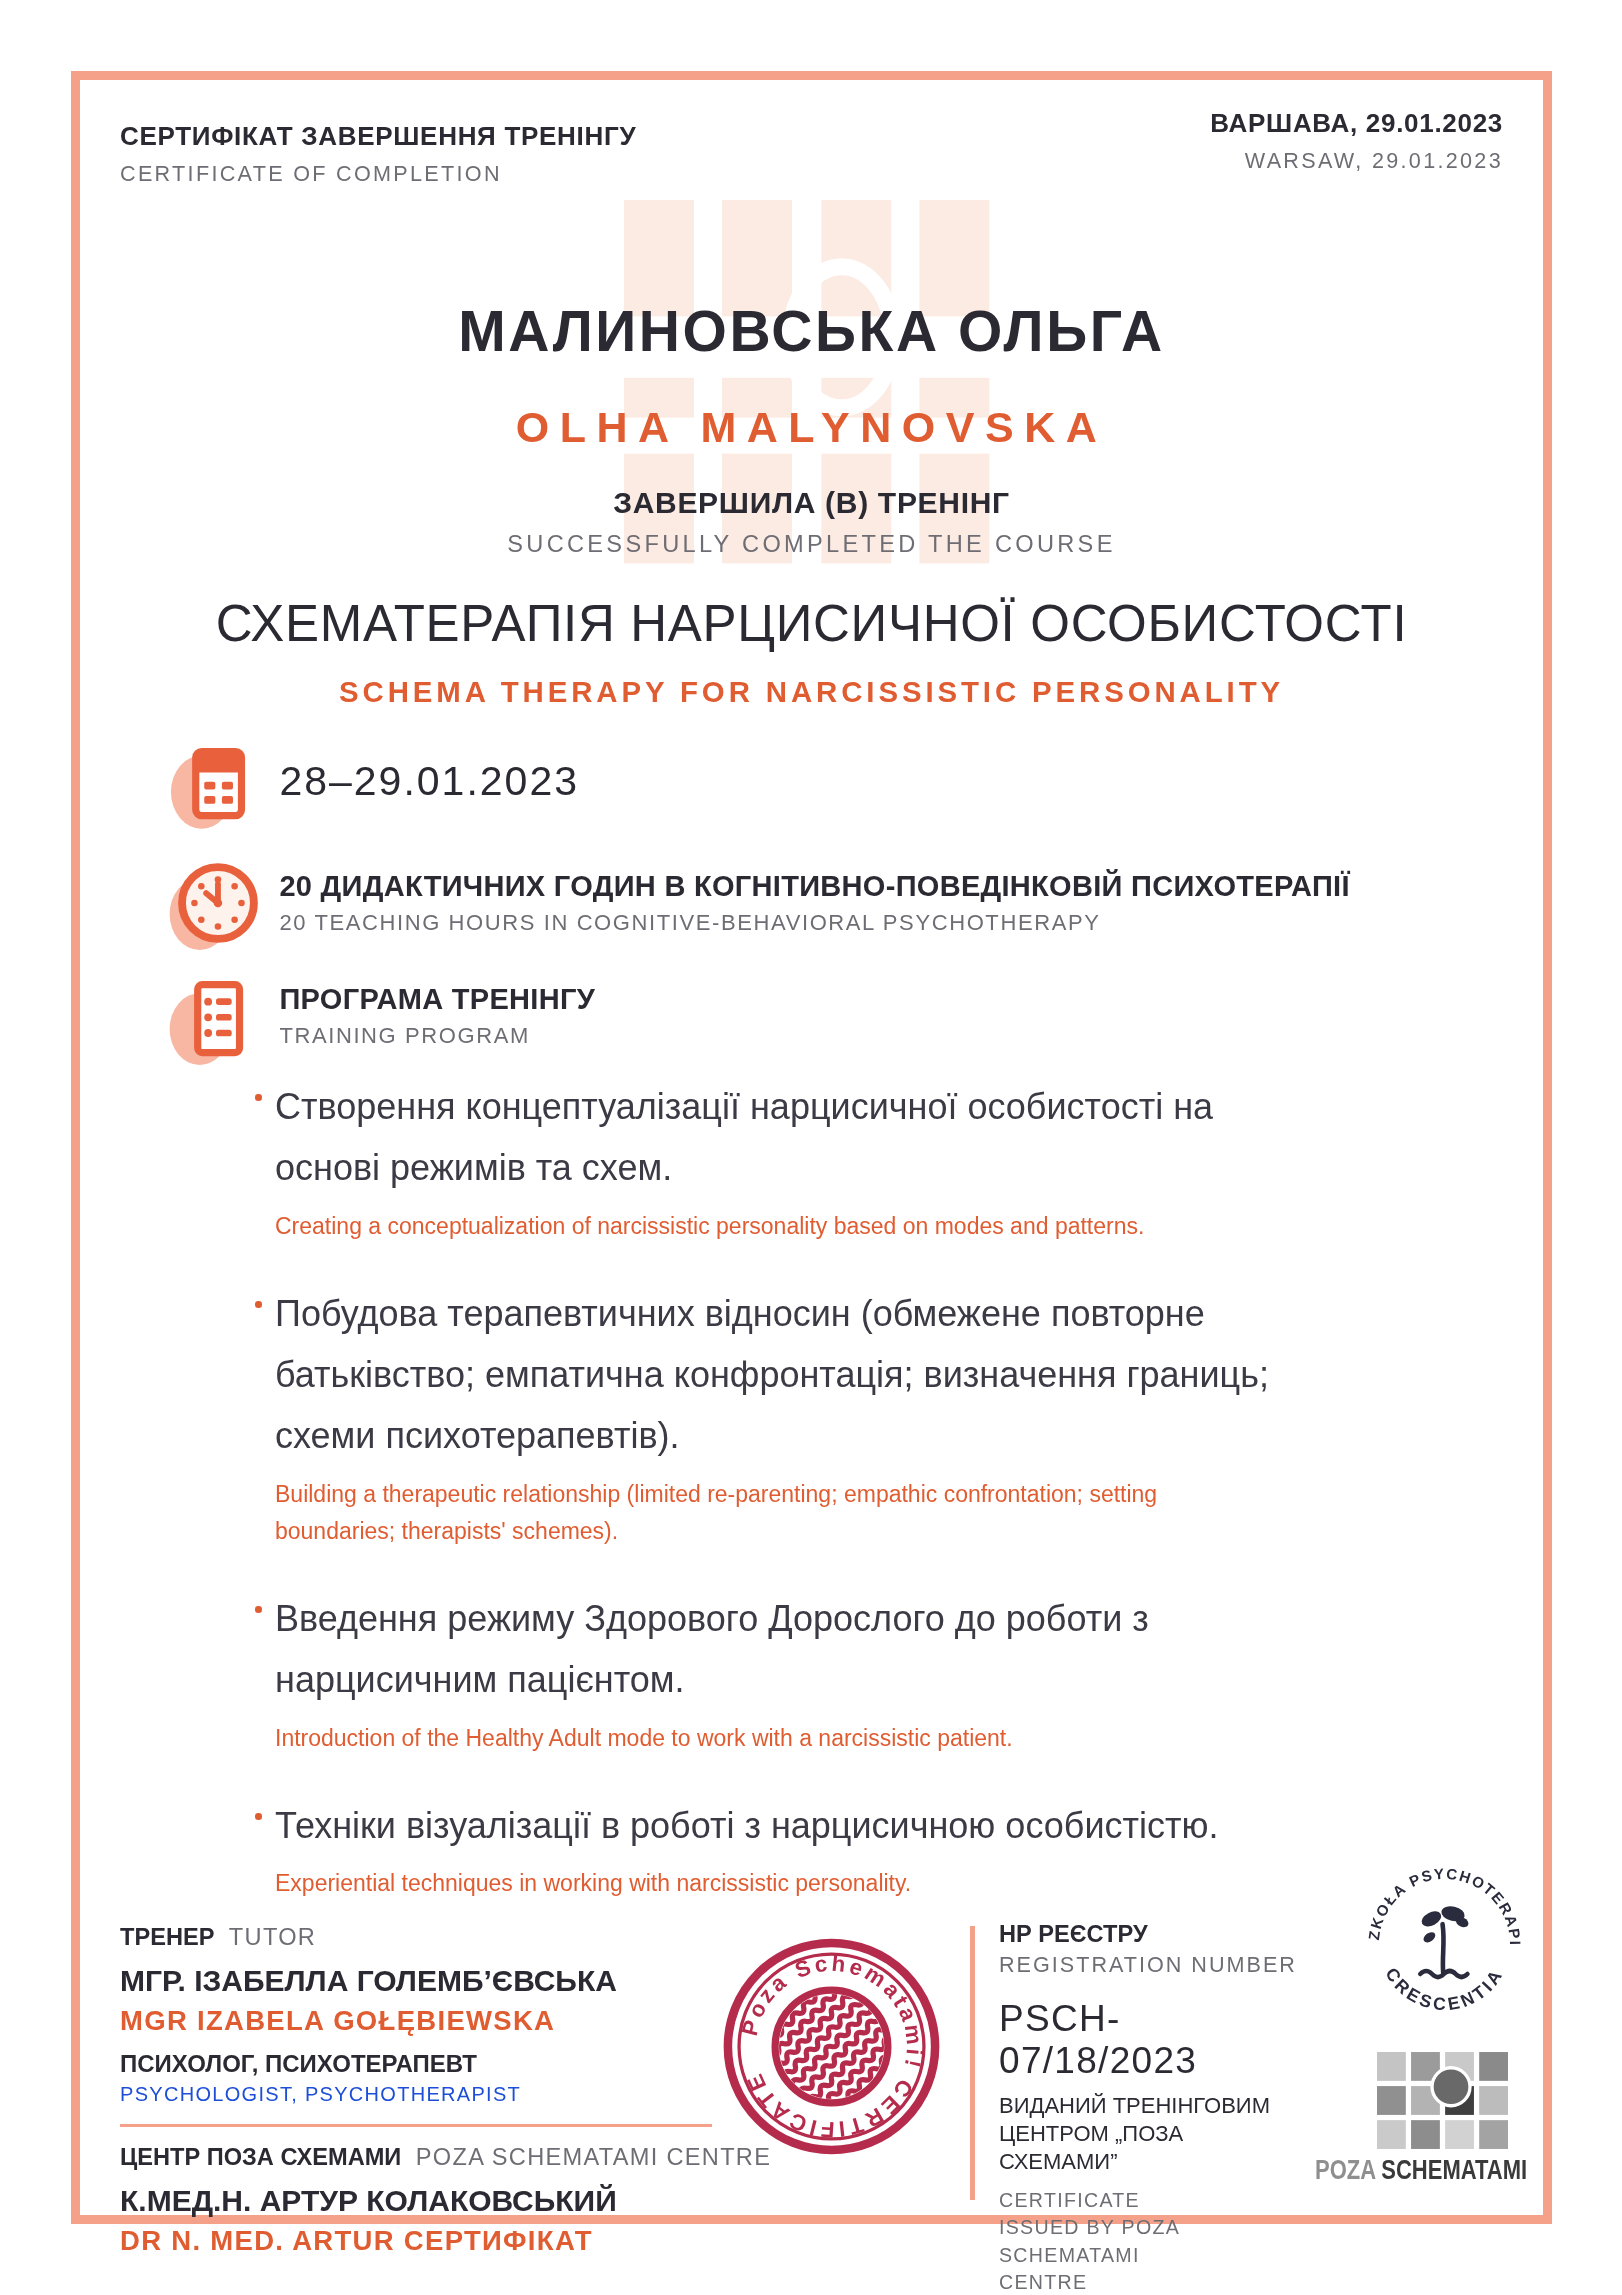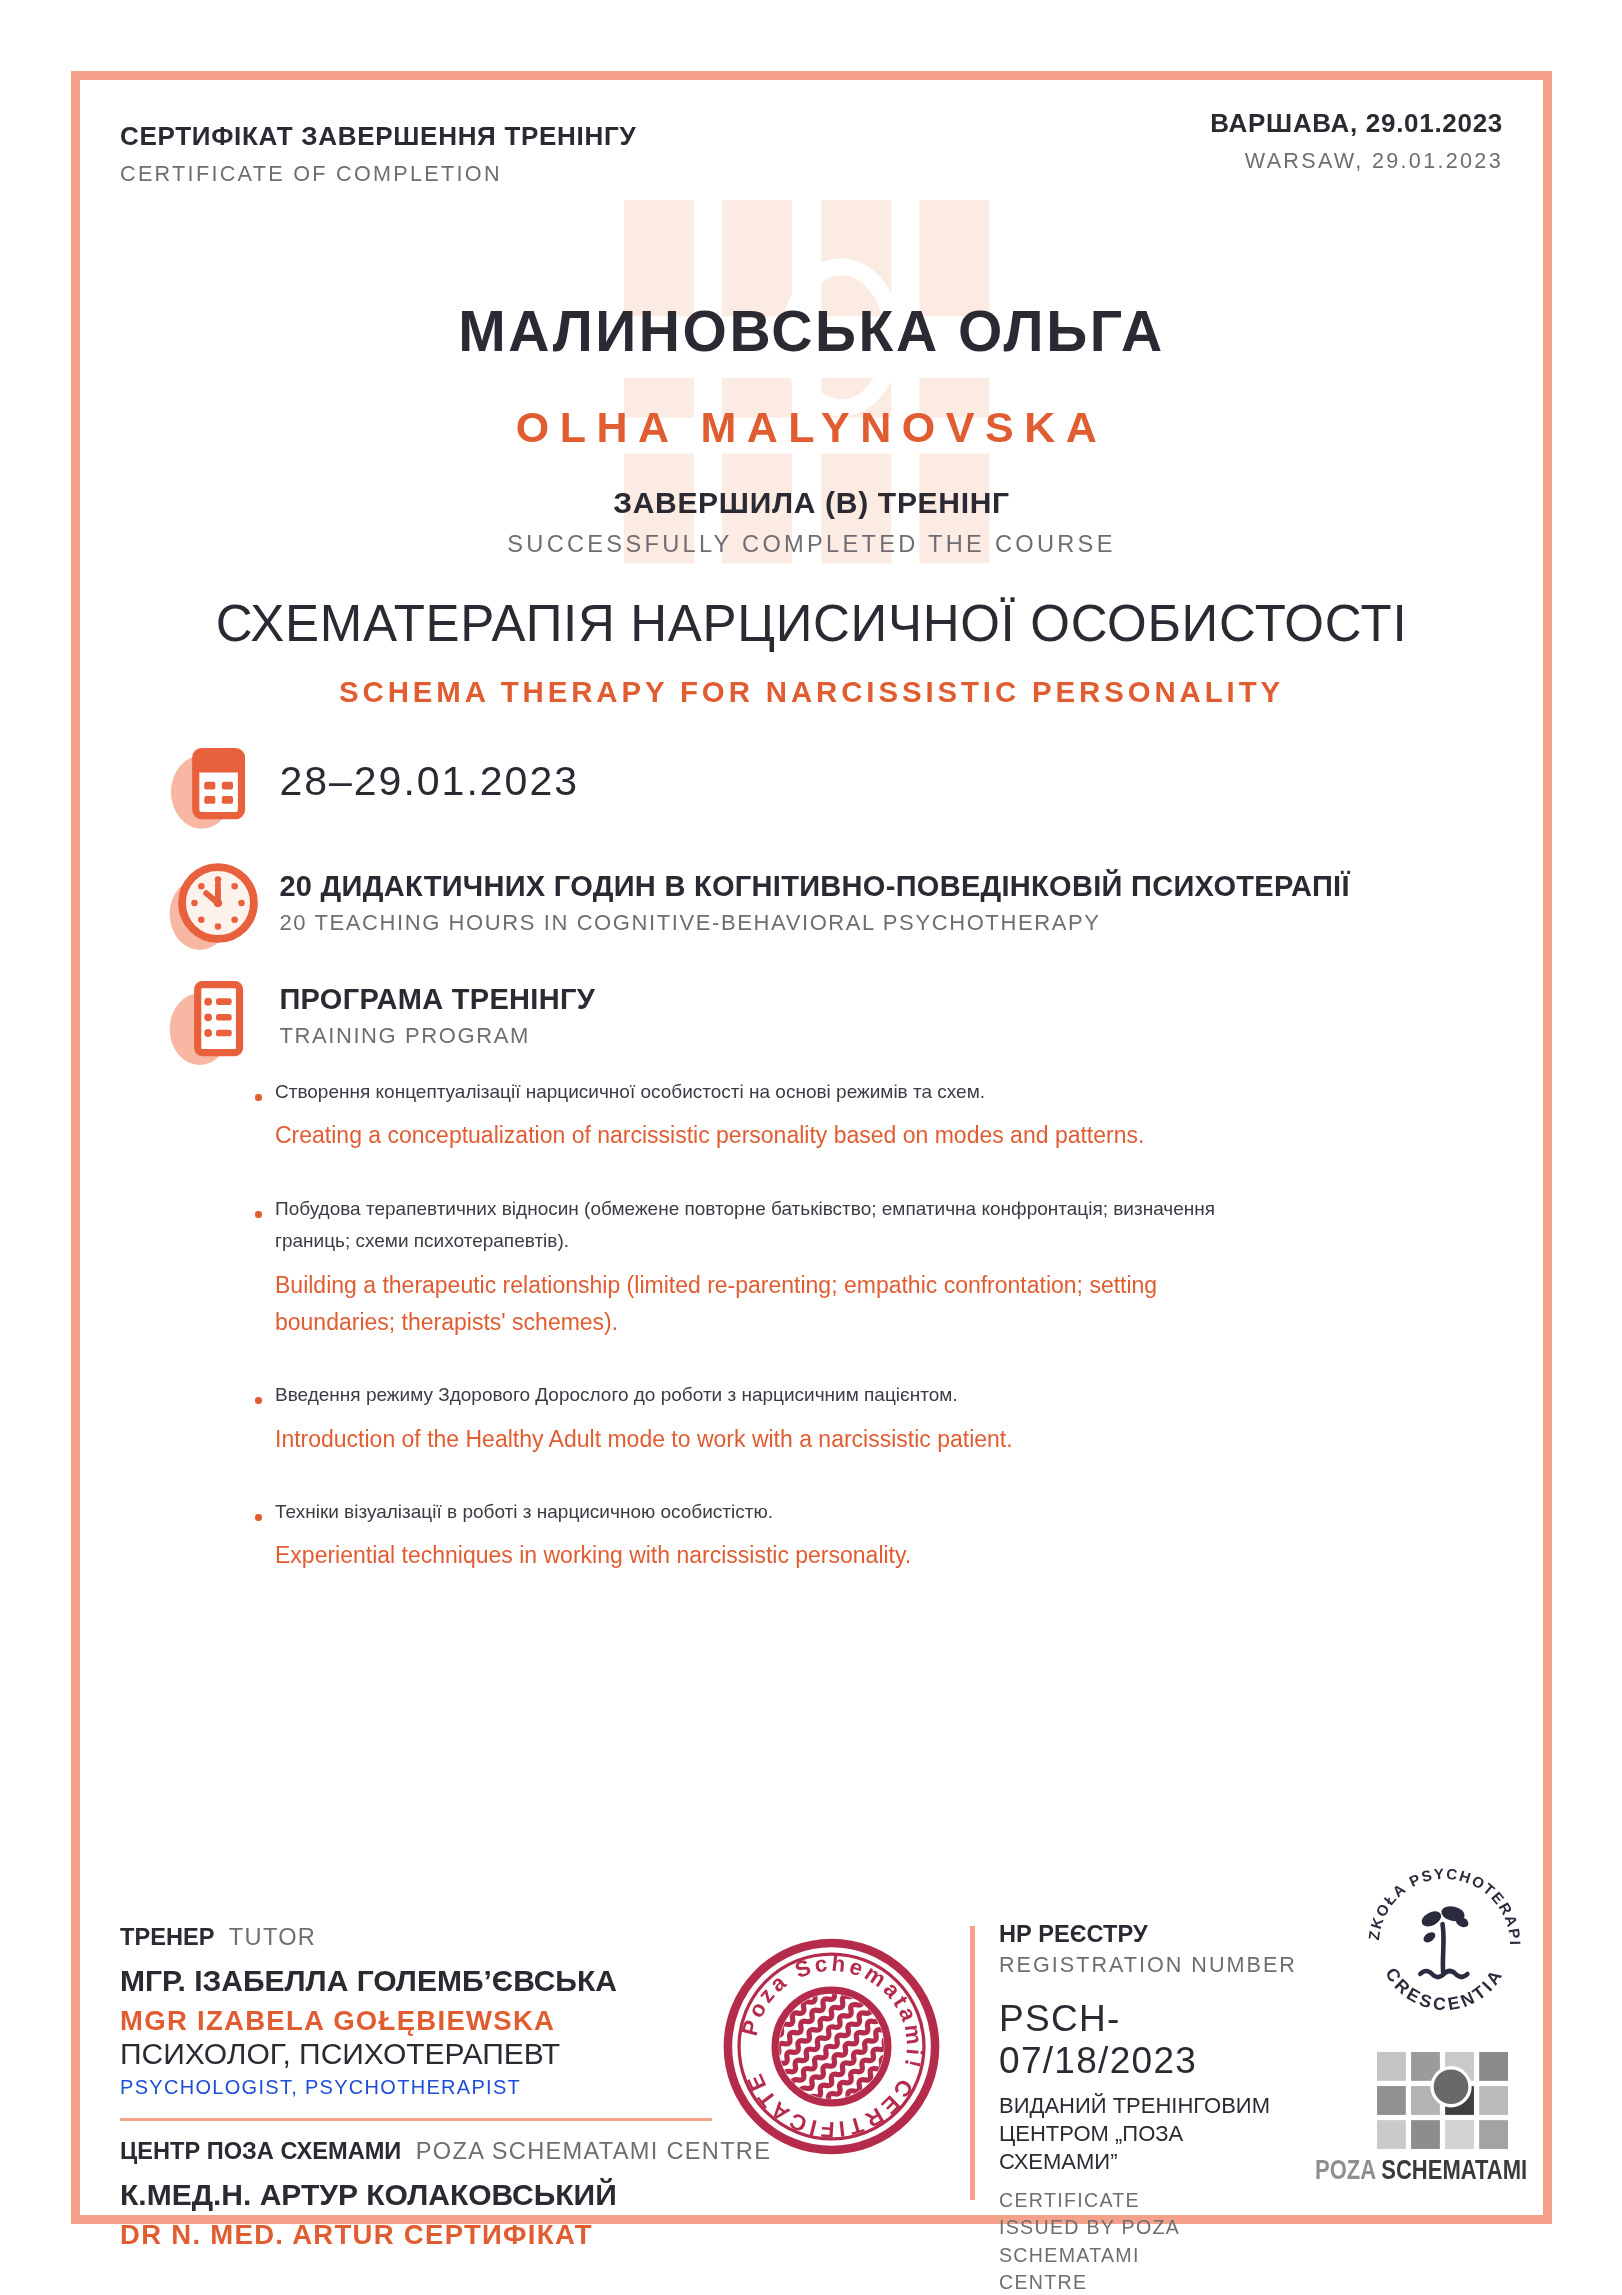--- a/index.html
+++ b/index.html
@@ -33,31 +33,31 @@
   .row-program{top:967px;}
   .date-text{font-size:41px;font-weight:500;letter-spacing:2px;}
   .d-ua{font-size:29px;font-weight:bold;letter-spacing:0.3px;}
   .d-en{font-size:22px;color:#6f6d74;letter-spacing:1.6px;margin-top:7.9px;}
 
   
   .prog{left:275px;top:1076px;width:1001px;}
   .prog-item{position:relative;margin-bottom:38px;}
   .prog-item::before{content:"";position:absolute;left:-19.6px;top:18.3px;width:6.5px;height:6.5px;
                      border-radius:50%;background:#e05c31;}
-  .p-ua{font-size:19px;line-height:1.7;color:#3c3b45;}
+  .p-ua{font-size:36px;line-height:1.7;color:#3c3b45;}
   .p-en{font-size:23px;line-height:1.62;color:#e05c31;margin-top:9.2px;}
 
   
   .tutor-block{left:120px;top:1924px;width:654px;}
   .lbl-row{font-size:23.6px;line-height:1.15;}
   .lbl-ua{font-weight:bold;color:#2b2a33;}
   .lbl-en{color:#6f6d74;letter-spacing:1.3px;margin-left:7.9px;}
   .t-name-ua{font-size:30px;font-weight:bold;margin-top:13px;line-height:1.15;}
   .t-name-en{font-size:27.5px;font-weight:bold;color:#e05c31;letter-spacing:1.3px;margin-top:6.5px;line-height:1.15;}
-  .t-role-ua{font-size:30px;font-weight:normal;margin-top:0;line-height:1.15;}
+  .t-role-ua{font-size:24px;font-weight:bold;margin-top:13px;line-height:1.15;}
   .t-role-en{font-size:20px;color:#1d4ed8;letter-spacing:1.3px;margin-top:5.2px;line-height:1.15;}
   .divider{width:592px;height:3.3px;background:#f5a18a;margin-top:18.3px;}
   .centre-row{margin-top:17px;font-size:23.6px;line-height:1.15;}
 
   
   .stamp{left:722px;top:1937px;width:219px;height:219px;}
 
   
   .vline{left:970px;top:1926px;width:5.2px;height:274px;background:#f5a18a;}
   .reg-block{left:999px;top:1921px;width:308px;}

